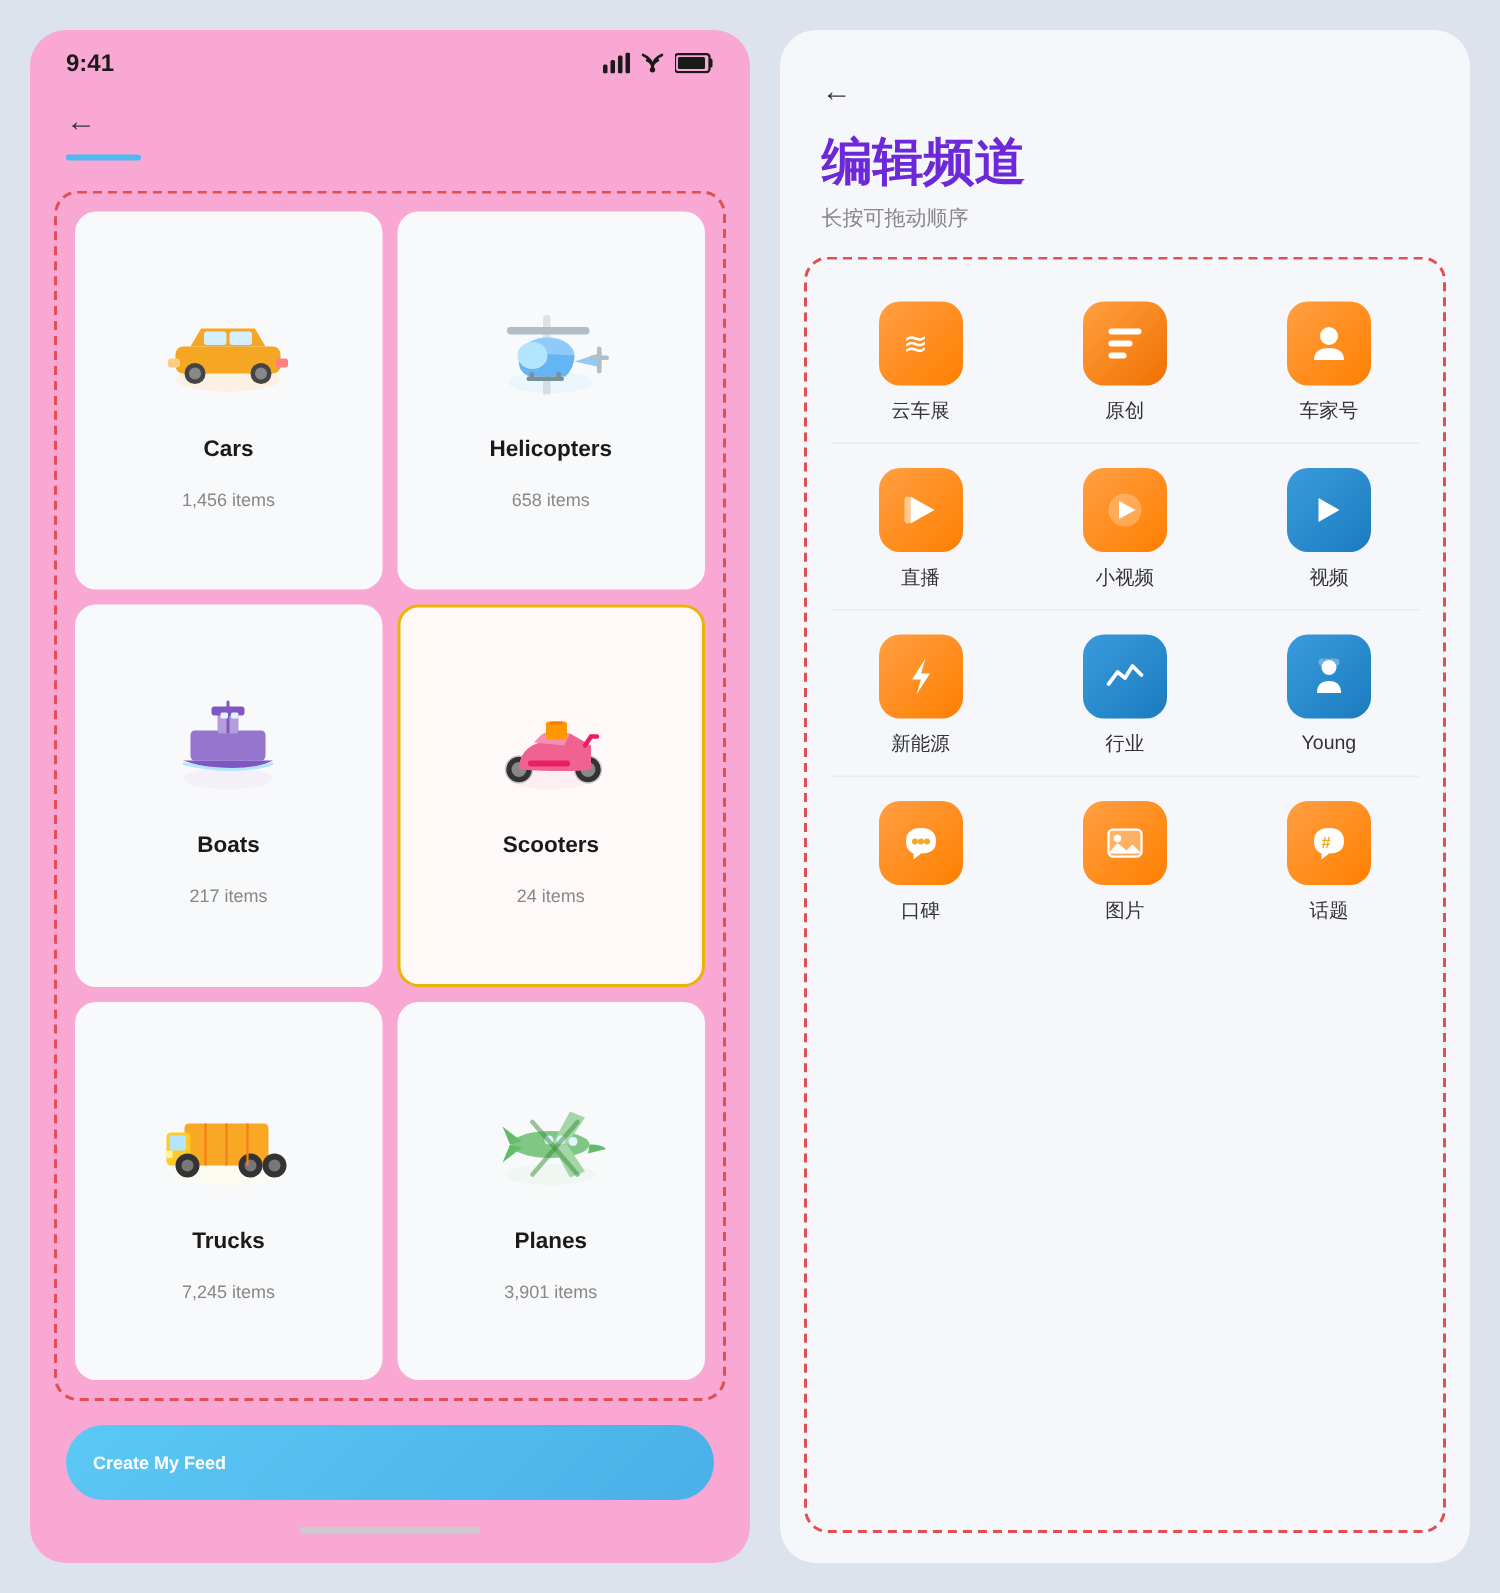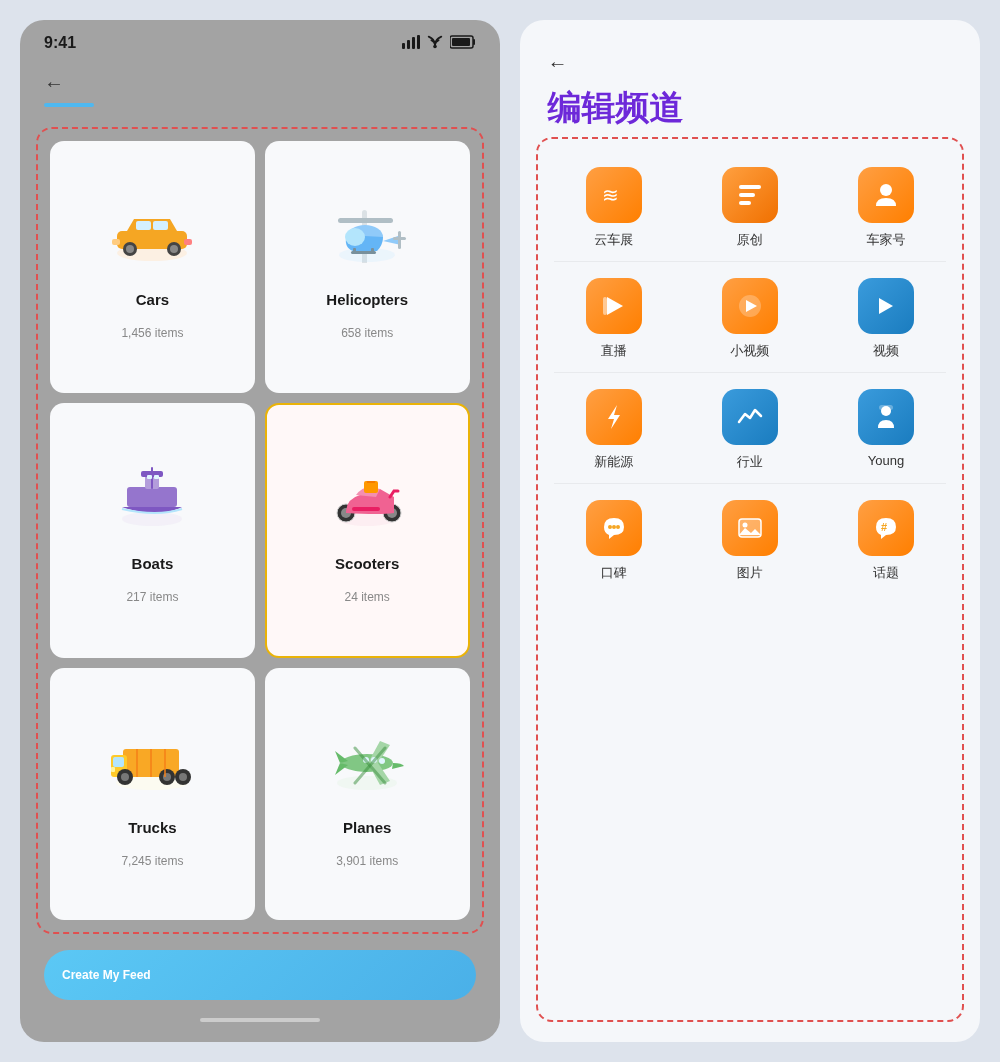--- a/index.html
+++ b/index.html
@@ -18,21 +18,21 @@
       gap: 0;
       padding: 20px;
       background: #dde3ec;
       position: relative;
     }
 
     
     .left-panel {
       width: 500px;
       height: 1022px;
-      background: #a3a3a3;
+      background: #f9a8d4;
       border-radius: 24px;
       padding: 0 0 20px 0;
       display: flex;
       flex-direction: column;
       overflow: hidden;
       position: relative;
     }
     .status-bar {
       display: flex;
       justify-content: space-between;
@@ -437,20 +437,21 @@
       <button class="create-feed-btn">Create My Feed</button>
     </div>
     <div class="home-indicator"></div>
   </div>
 
   <div class="right-panel">
     <div class="right-back">
       <span>←</span>
     </div>
     <div class="right-title">编辑频道</div>
+    <div class="right-subtitle">长按可拖动顺序</div>
 
     <div class="dashed-border-right">
       <div class="channel-grid">
 
         <div class="channel-item">
           <div class="channel-icon orange">
             <svg width="30" height="30" viewBox="0 0 30 30">
                 <text x="3" y="22" font-size="20" fill="white">≋</text>
               </svg>
           </div>

